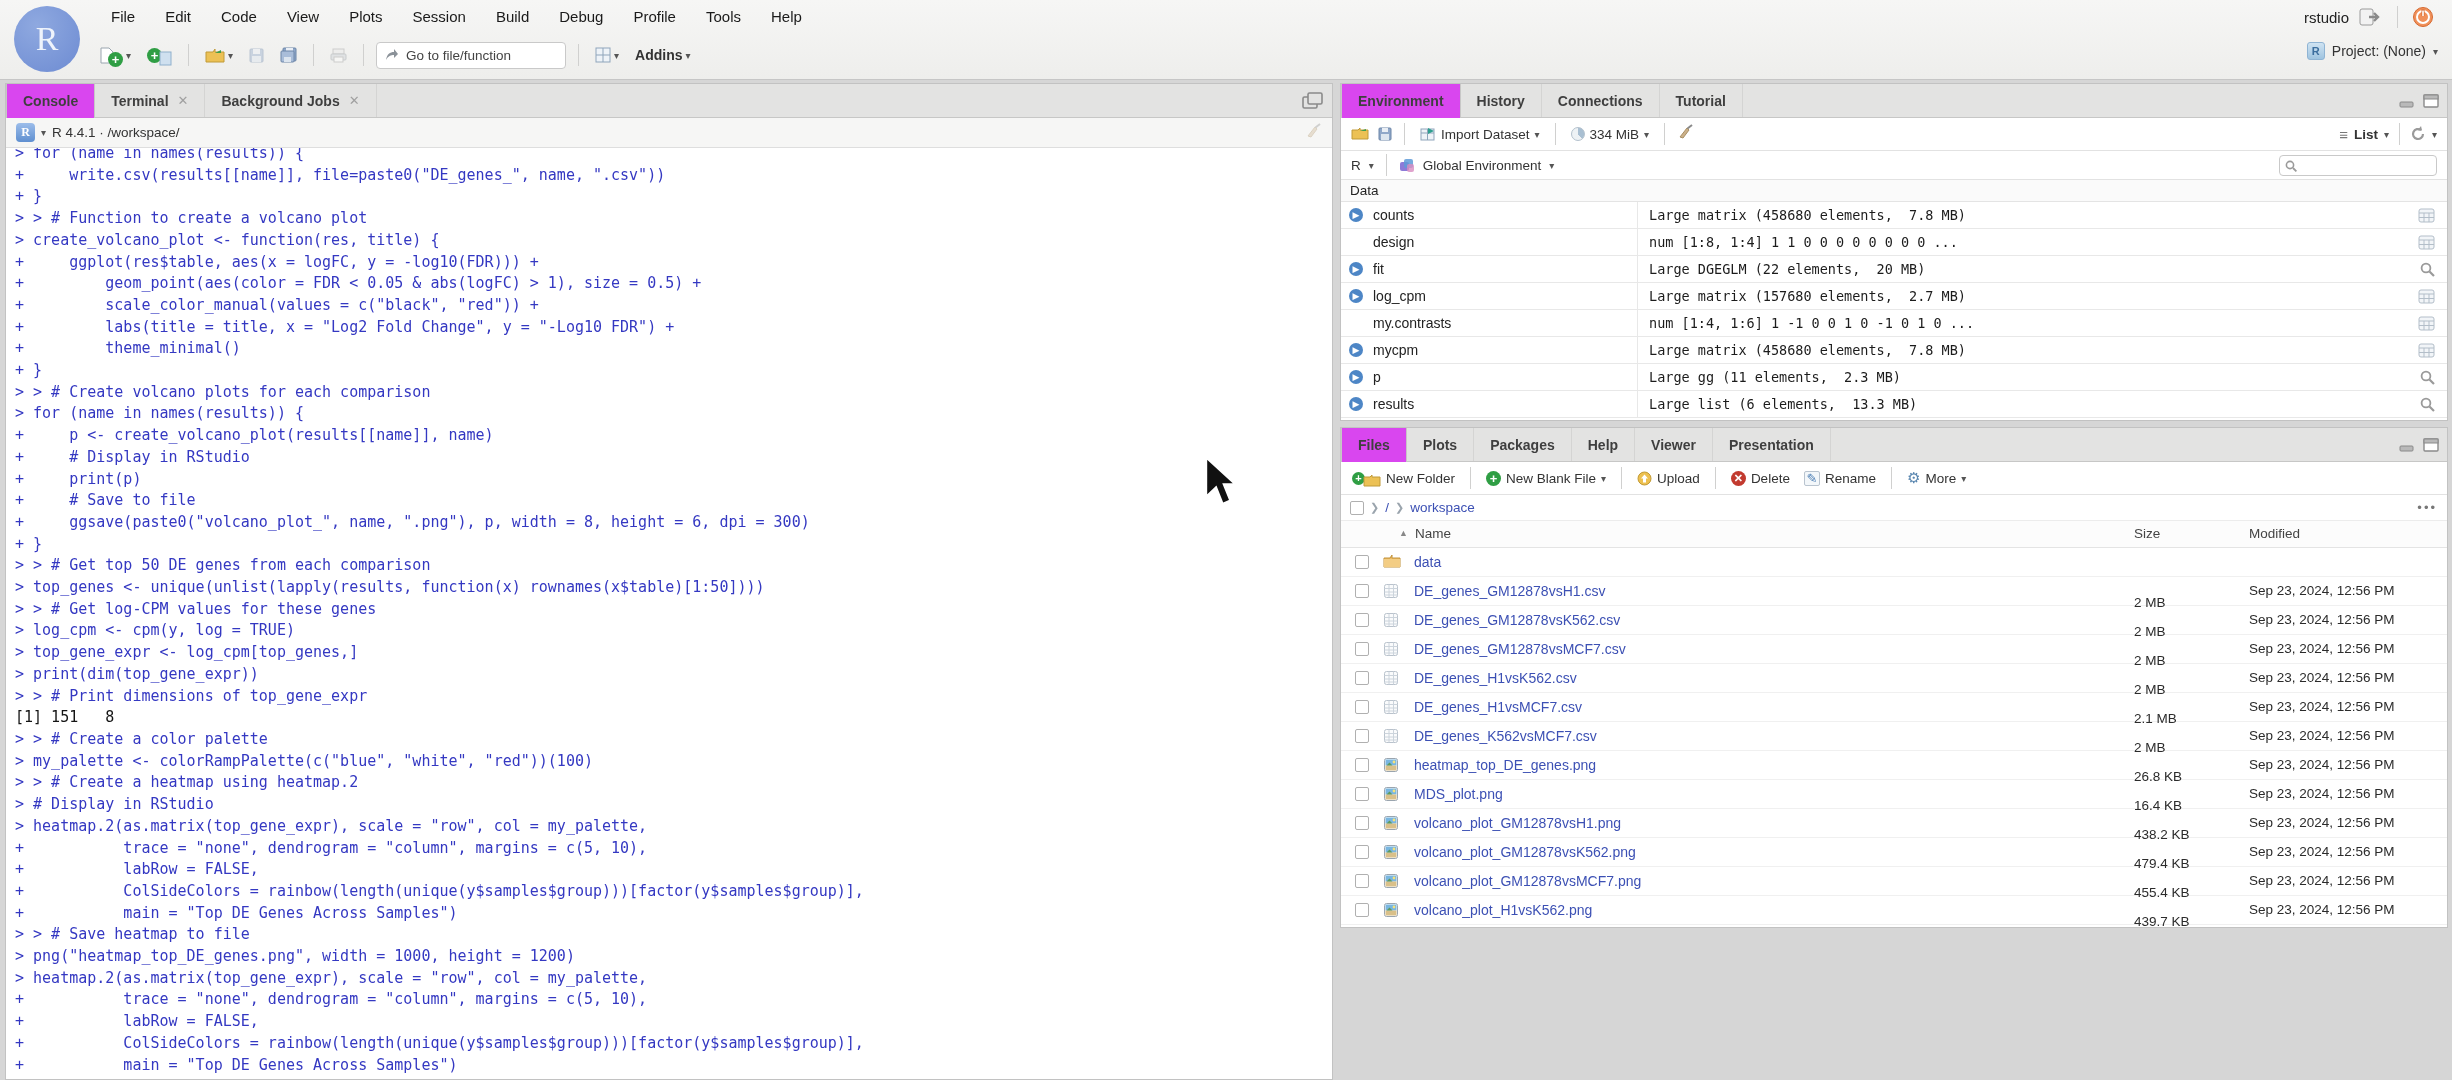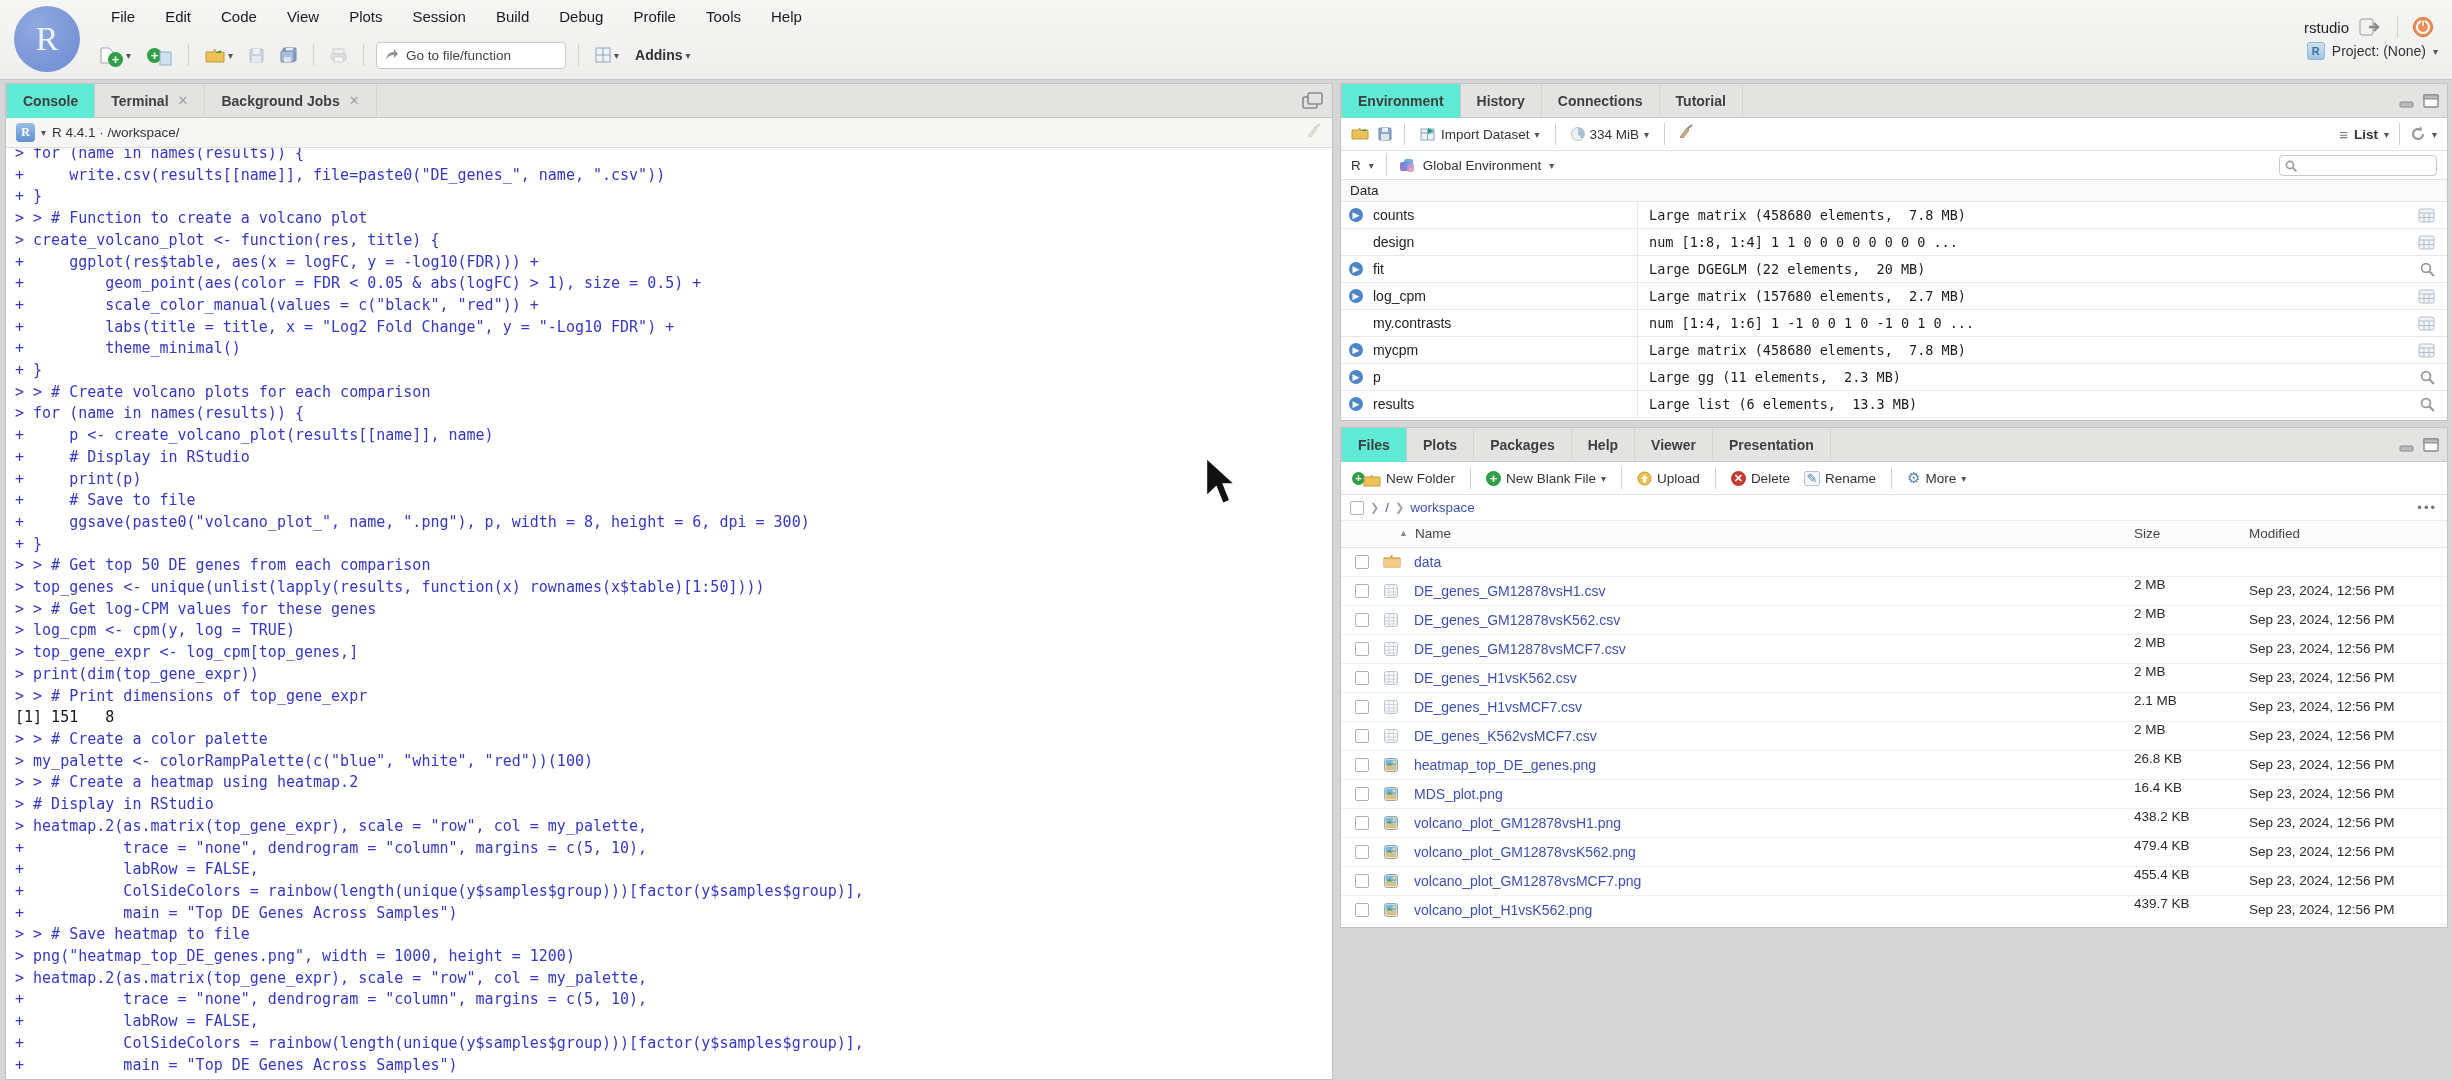--- a/index.html
+++ b/index.html
@@ -13,42 +13,42 @@
   .menu-item { padding:0 15px; font-size:15px; color:#1a1a1a; line-height:34px; cursor:default; }
   .toolbar { position:absolute; left:96px; top:34px; height:42px; display:flex; align-items:center; gap:8px; }
   .tbtn { display:flex; align-items:center; gap:3px; padding:3px 4px; border-radius:3px; }
   .sep-v { width:1px; height:22px; background:#d0d0cf; margin:0 4px; }
   .caret { font-size:10px; color:#555; }
   .dim { opacity:.4; }
   .goto-box { display:flex; align-items:center; gap:8px; width:190px; height:27px; background:#fff; border:1px solid #c9c9c9; border-radius:4px; padding:0 8px; }
   .goto-box .ph { font-size:13.5px; color:#444; }
   .addins-label { font-size:14px; font-weight:bold; color:#333; }
 
-  .chrome-right-top { position:absolute; right:18px; top:16px; display:flex; align-items:center; gap:10px; }
+  .chrome-right-top { position:absolute; right:18px; top:6px; display:flex; align-items:center; gap:10px; }
   .account-name { font-size:15px; color:#222; }
   .chrome-right-bottom { position:absolute; right:14px; top:42px; display:flex; align-items:center; gap:7px; }
   .project-label { font-size:14px; color:#333; }
   .proj-cube { width:18px; height:18px; border-radius:3px; background:linear-gradient(#cfe3f2,#9fc4e0); border:1px solid #8fb4d4; color:#3c6e9e; font-size:11px; font-weight:bold; display:flex; align-items:center; justify-content:center; }
   .plus-circle { width:15px; height:15px; border-radius:50%; background:#2f9e44; color:#fff; font-size:13px; line-height:15px; font-weight:bold; display:inline-flex; align-items:center; justify-content:center; }
   .x-circle { width:15px; height:15px; border-radius:50%; background:#c23a2f; color:#fff; font-size:11px; font-weight:bold; display:inline-flex; align-items:center; justify-content:center; }
   .pie { width:14px; height:14px; border-radius:50%; background:conic-gradient(#a9bfd2 0 38%, #eef2f5 38% 100%); border:1px solid #b3c1cd; }
   .gear { color:#5b87b0; font-size:15px; }
   .pencil { color:#4d7fb5; font-size:13px; border:1px solid #b9c4cf; border-radius:2px; width:16px; height:15px; display:inline-flex; align-items:center; justify-content:center; background:#f3f7fa; }
   .list-glyph { font-size:15px; color:#777; }
   .tool-label { font-size:13.5px; color:#333; }
 
   
   .pane { position:absolute; background:#fff; border:1px solid #c2c2c2; overflow:hidden; }
   .pane-console { left:5px; top:83px; width:1328px; height:997px; }
   .pane-env { left:1340px; top:83px; width:1108px; height:338px; }
   .pane-files { left:1340px; top:427px; width:1108px; height:501px; }
 
   .tabbar { position:relative; height:34px; background:#e3e3e2; border-bottom:1px solid #c7c7c6; display:flex; align-items:stretch; }
   .tab { display:flex; align-items:center; padding:0 16px; font-size:14px; font-weight:bold; color:#3f3f3f; border-right:1px solid #d4d4d3; }
-  .tab.active { background:#5eead4; border-right:1px solid #c7c7c6; border-left:1px solid #c7c7c6; margin-bottom:-1px; }
+  .tab.active { background:#d946ef; border-right:1px solid #c7c7c6; border-left:1px solid #c7c7c6; margin-bottom:-1px; }
   .tab .tab-close { display:none; margin-left:9px; color:#a0a0a0; font-size:13px; font-weight:normal; }
   .tab.closable .tab-close { display:inline; }
   .tabbar-right { position:absolute; right:8px; top:0; height:34px; display:flex; align-items:center; gap:8px; }
 
   
   .console-meta { height:30px; background:#f6f6f5; border-bottom:1px solid #dedede; display:flex; align-items:center; gap:6px; padding:0 10px; position:relative; }
   .r-chip { width:19px; height:19px; border-radius:4px; background:linear-gradient(#9cbdea,#5f8fd0); color:#fff; font-size:12px; font-weight:bold; font-family:"Liberation Serif",serif; display:flex; align-items:center; justify-content:center; }
   .console-meta .meta-text { font-size:13.5px; color:#333; }
   .console-meta .meta-right { position:absolute; right:10px; opacity:.35; }
   .console-body { padding:2px 0 0 9px; margin-top:-7px; font-family:"DejaVu Sans Mono", monospace; font-size:15px; line-height:21.7px; }
@@ -84,21 +84,21 @@
   .files-header .sort-tri { position:absolute; left:58px; top:7px; font-size:9px; color:#888; }
   .files-header .h-size { position:absolute; left:793px; top:5px; font-size:13.5px; color:#444; }
   .files-header .h-mod { position:absolute; left:908px; top:5px; font-size:13.5px; color:#444; }
   .file-row { position:relative; height:29px; border-bottom:1px solid #f0f0f0; }
   .cb { position:absolute; left:14px; top:7px; width:14px; height:14px; border:1px solid #b0b0b0; border-radius:2px; background:#fff; }
   .file-row .fi { position:absolute; left:42px; top:6px; display:none; }
   .file-row.icon-folder .fi-folder { display:inline-flex; }
   .file-row.icon-csv .fi-csv { display:inline-flex; }
   .file-row.icon-image .fi-image { display:inline-flex; }
   .f-name { position:absolute; left:73px; top:6px; font-size:14px; color:#3c50b4; }
-  .f-size { position:absolute; left:793px; top:0; font-size:13.5px; color:#2b2b2b; }
+  .f-size { position:absolute; left:793px; top:18px; font-size:13.5px; color:#2b2b2b; }
   .f-mod { position:absolute; left:908px; top:6px; font-size:13.5px; color:#2b2b2b; }
 
   .winbtn { display:inline-flex; }
   .cursor { position:absolute; left:1203px; top:455px; z-index:50; }
 </style>
 </head>
 <body>
 
 <div class="chrome">
   <div class="app-logo">R</div>

